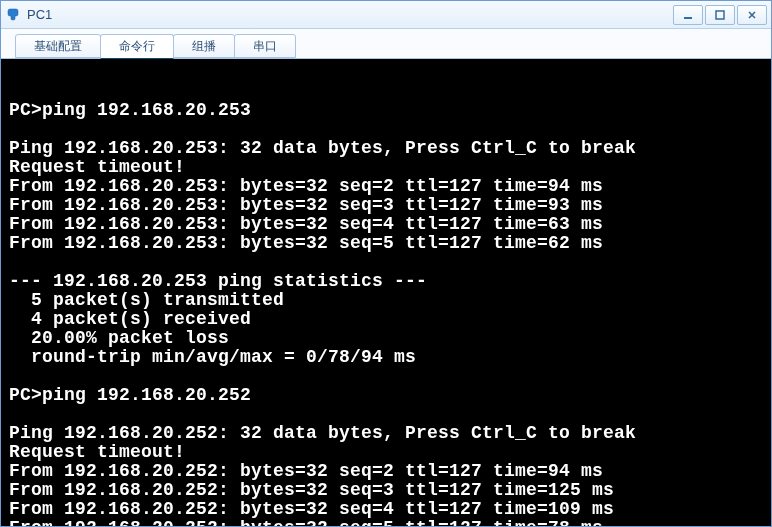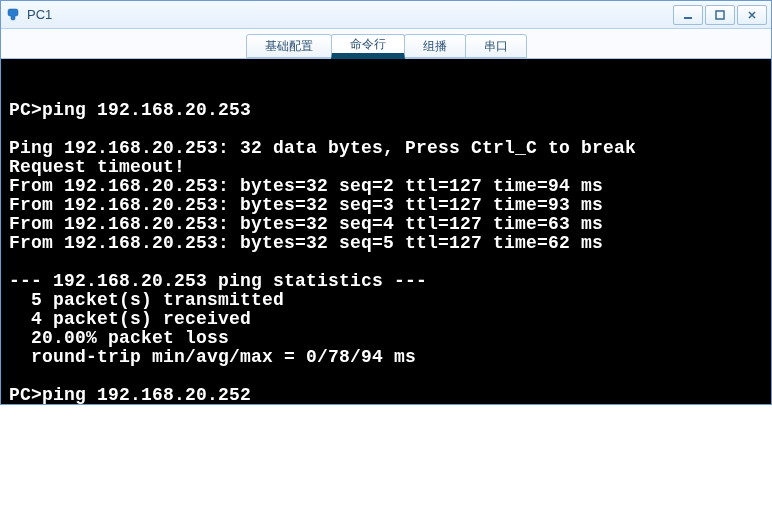--- a/index.html
+++ b/index.html
@@ -5,21 +5,21 @@
   * { margin: 0; padding: 0; box-sizing: border-box; }
   body {
     font-family: "Microsoft YaHei", Arial, sans-serif;
     background: #fff;
     width: 772px;
     height: 527px;
     overflow: hidden;
   }
   .window {
     width: 772px;
-    height: 405px;
+    height: 527px;
     border: 1px solid #6b9bd2;
     background: #7dd3fc;
     display: flex;
     flex-direction: column;
   }
   .titlebar {
     height: 28px;
     background: linear-gradient(to bottom, #f4f9ff 0%, #e5f0fb 100%);
     border-bottom: 1px solid #b8d1ea;
     display: flex;
@@ -59,39 +59,38 @@
   }
   .win-btn svg { display: block; }
   .tabbar {
     height: 30px;
     background: #f9fbff;
     border-bottom: 1px solid #a9c4e2;
     display: flex;
     align-items: flex-end;
     padding: 4px 14px 0 14px;
     gap: 0;
-    justify-content: center;
   }
   .tab {
     height: 24px;
     padding: 0 18px;
     border: 1px solid #a9c4e2;
     background: linear-gradient(to bottom, #ffffff, #eef4fc);
     font-size: 12px;
     color: #2b4f76;
     display: flex;
     align-items: center;
     border-radius: 3px 3px 0 0;
     margin-right: -1px;
     position: relative;
     cursor: pointer;
   }
   .tab.active {
     background: #ffffff;
-    border-bottom: 6px solid #0c4a6e;
+    border-bottom: 1px solid #0c4a6e;
     top: 1px;
     height: 25px;
     z-index: 2;
   }
   .terminal {
     flex: 1;
     background: #000000;
     color: #ffffff;
     font-family: "Consolas", "Courier New", monospace;
     font-size: 18px;

